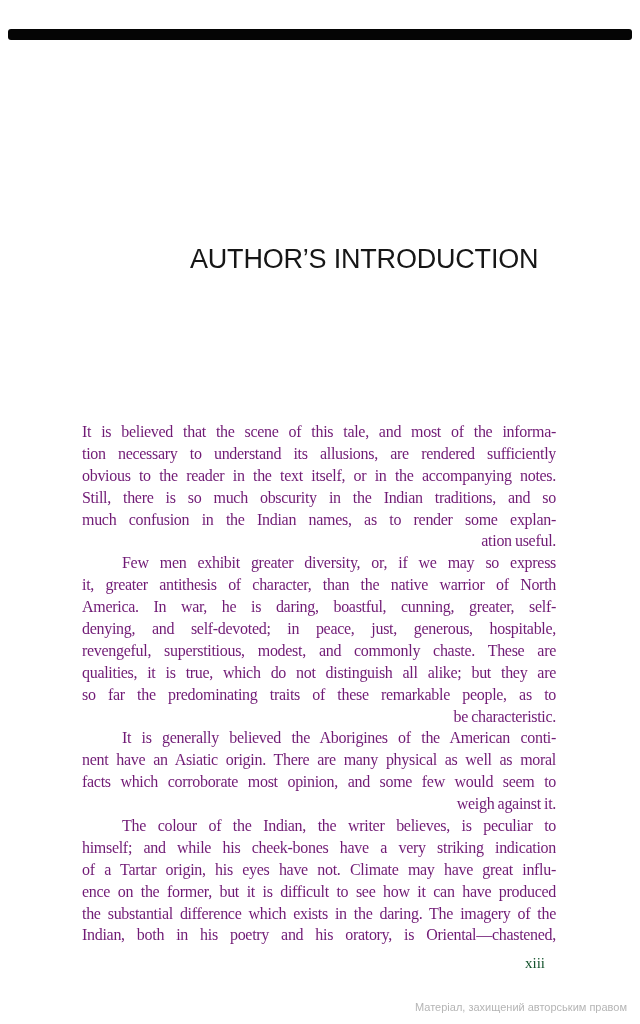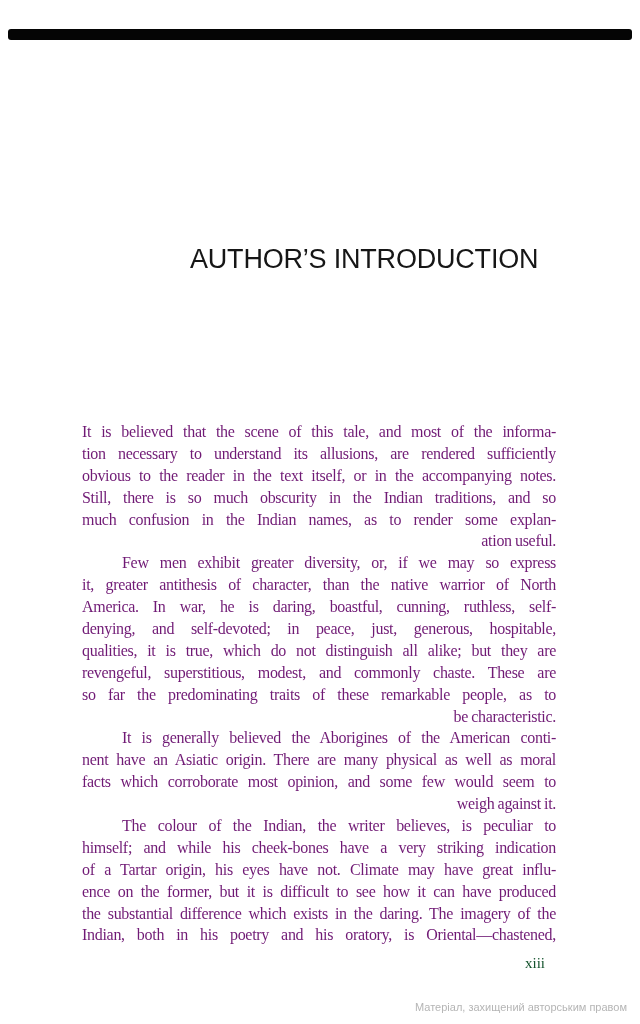--- a/index.html
+++ b/index.html
@@ -89,24 +89,24 @@
       <div class="line">tion necessary to understand its allusions, are rendered sufficiently</div>
       <div class="line">obvious to the reader in the text itself, or in the accompanying notes.</div>
       <div class="line">Still, there is so much obscurity in the Indian traditions, and so</div>
       <div class="line">much confusion in the Indian names, as to render some explan-</div>
       <div class="line last">ation useful.</div>
     </div>
 
     <div class="para">
       <div class="line ind">Few men exhibit greater diversity, or, if we may so express</div>
       <div class="line">it, greater antithesis of character, than the native warrior of North</div>
-      <div class="line">America. In war, he is daring, boastful, cunning, ruthless, self-</div>
+      <div class="line">America. In war, he is daring, boastful, cunning, greater, self-</div>
       <div class="line">denying, and self-devoted; in peace, just, generous, hospitable,</div>
+      <div class="line">revengeful, superstitious, modest, and commonly chaste. These are</div>
       <div class="line">qualities, it is true, which do not distinguish all alike; but they are</div>
-      <div class="line">revengeful, superstitious, modest, and commonly chaste. These are</div>
       <div class="line">so far the predominating traits of these remarkable people, as to</div>
       <div class="line last">be characteristic.</div>
     </div>
 
     <div class="para">
       <div class="line ind">It is generally believed the Aborigines of the American conti-</div>
       <div class="line">nent have an Asiatic origin. There are many physical as well as moral</div>
       <div class="line">facts which corroborate most opinion, and some few would seem to</div>
       <div class="line last">weigh against it.</div>
     </div>

